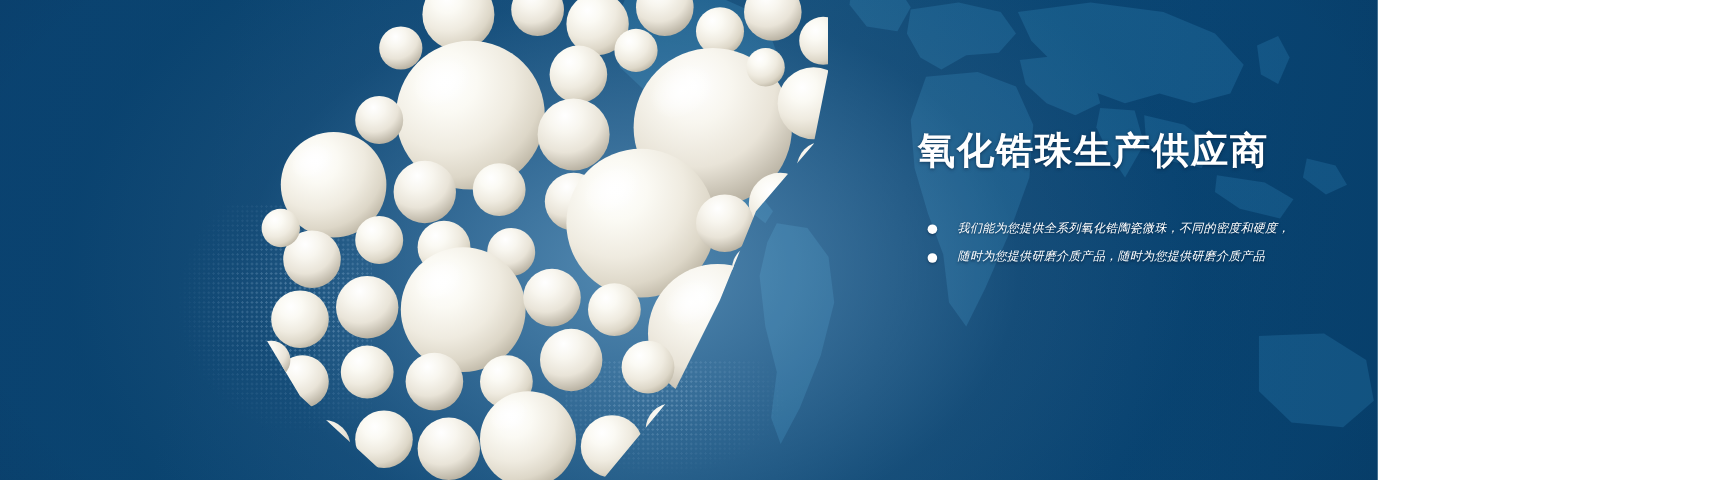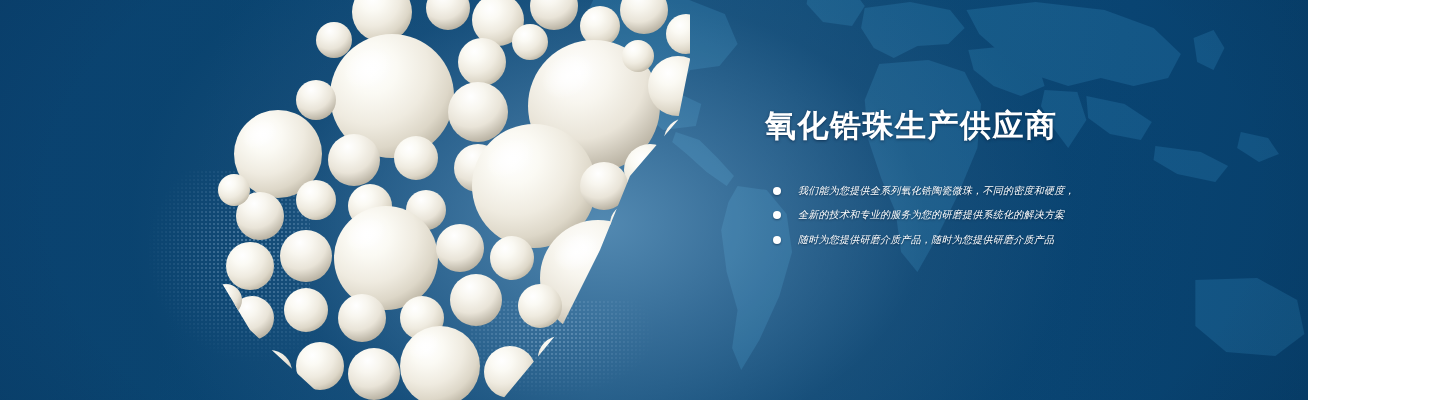--- a/index.html
+++ b/index.html
@@ -4,21 +4,21 @@
 <style>
   html, body {
     margin: 0;
     padding: 0;
     background: #ffffff;
   }
   * { box-sizing: border-box; }
 
   .banner {
     position: relative;
-    width: 1308px;
+    width: 1148px;
     height: 400px;
     overflow: hidden;
     font-family: "Liberation Sans", "DejaVu Sans", sans-serif;
     background: #084470;
   }
 
   
   .bg-base {
     position: absolute;
     inset: 0;
@@ -295,24 +295,20 @@
 
     <ul class="bullets">
 
       <li class="bullet">
         <span class="bullet-dot"></span>
         <span class="bullet-text">
           <span>我们能为您提供全系列氧化锆陶瓷微珠，不同的密度和硬度，</span>
         </span>
       </li>
 
-      <li class="bullet">
-        <span class="bullet-dot"></span>
-        <span class="bullet-text">全新的技术和专业的服务为您的研磨提供系统化的解决方案</span>
-      </li>
 
       <li class="bullet">
         <span class="bullet-dot"></span>
         <span class="bullet-text">随时为您提供研磨介质产品，随时为您提供研磨介质产品</span>
       </li>
 
     </ul>
   </div>
 
 </div>

